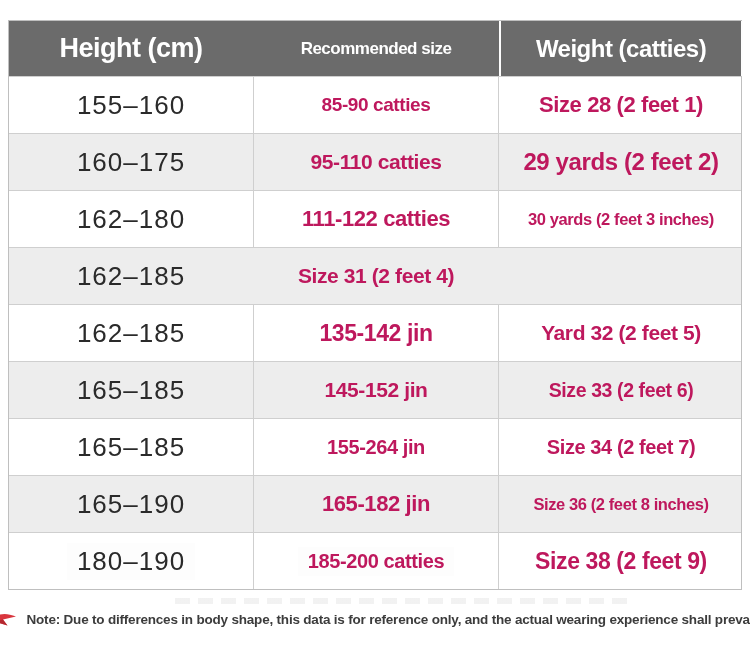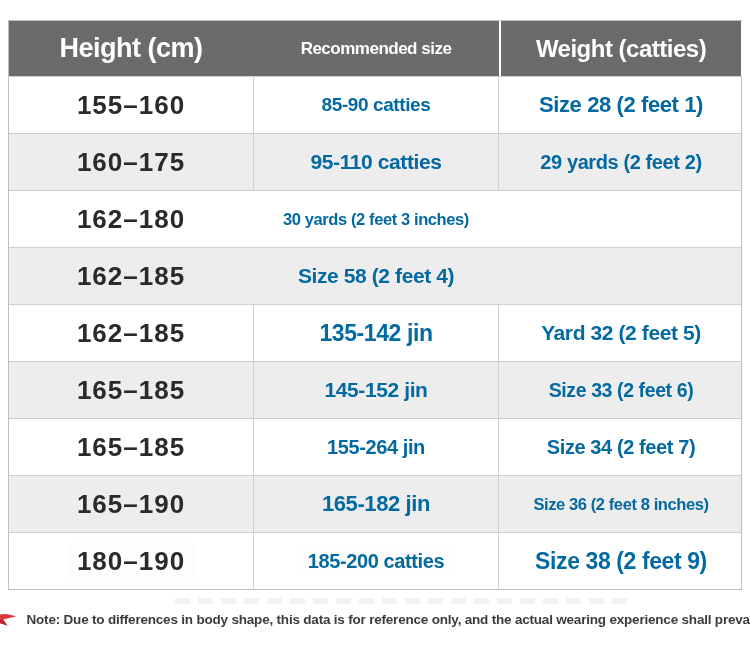--- a/index.html
+++ b/index.html
@@ -16,27 +16,27 @@
         color:#ffffff; font-weight:700; letter-spacing:-0.5px; }
   .th.c1 { font-size:27px; }
   .th.c2 { font-size:24px; border-left:2px solid #fdfdfd; border-right:2px solid #fdfdfd; }
   .th.c3 { font-size:17px; }
 
   .trow { display:grid; grid-template-columns:244px 246px 244px; height:57px;
           background:#ffffff; border-top:1px solid #cfcfcf; }
   .trow.alt { background:#ededed; }
   .td { display:flex; align-items:center; justify-content:center;
         color:#1c1c1c; white-space:nowrap; }
-  .td.h { font-size:26px; font-weight:700; color:#2a2a2a; letter-spacing:1px; }
-  .td.w, .td.s { font-weight:700; letter-spacing:-0.4px; color:#0369a1; }
+  .td.h { font-size:26px; font-weight:400; color:#2a2a2a; letter-spacing:1px; }
+  .td.w, .td.s { font-weight:700; letter-spacing:-0.4px; color:#be185d; }
   .td.w { border-left:1px solid #cfcfcf; border-right:1px solid #cfcfcf; }
 
   
   .r1 .w{font-size:19px}   .r1 .s{font-size:22px}
-  .r2 .w{font-size:21px}   .r2 .s{font-size:20px}
+  .r2 .w{font-size:21px}   .r2 .s{font-size:24px}
   .r3 .w{font-size:22px}   .r3 .s{font-size:16.5px}
   .r4 .w{font-size:18.5px} .r4 .s{font-size:21px}
   .r5 .w{font-size:23px}   .r5 .s{font-size:21px}
   .r6 .w{font-size:21px}   .r6 .s{font-size:19.5px}
   .r7 .w{font-size:20px}   .r7 .s{font-size:20px}
   .r8 .w{font-size:22px}   .r8 .s{font-size:16.5px}
   .r9 .w{font-size:20px}   .r9 .s{font-size:23px}
 
   
   .r9 .h span, .r9 .w span { background:#fdfdfd; padding:3px 10px; }
@@ -69,25 +69,26 @@
       <div class="td w">85-90 catties</div>
       <div class="td s">Size 28 (2 feet 1)</div>
     </div>
     <div class="trow alt r2">
       <div class="td h">160–175</div>
       <div class="td w">95-110 catties</div>
       <div class="td s">29 yards (2 feet 2)</div>
     </div>
     <div class="trow r3">
       <div class="td h">162–180</div>
+      <div class="td w">111-122 catties</div>
       <div class="td s">30 yards (2 feet 3 inches)</div>
     </div>
     <div class="trow alt r4">
       <div class="td h">162–185</div>
-      <div class="td s">Size 58 (2 feet 4)</div>
+      <div class="td s">Size 31 (2 feet 4)</div>
     </div>
     <div class="trow r5">
       <div class="td h">162–185</div>
       <div class="td w">135-142 jin</div>
       <div class="td s">Yard 32 (2 feet 5)</div>
     </div>
     <div class="trow alt r6">
       <div class="td h">165–185</div>
       <div class="td w">145-152 jin</div>
       <div class="td s">Size 33 (2 feet 6)</div>

